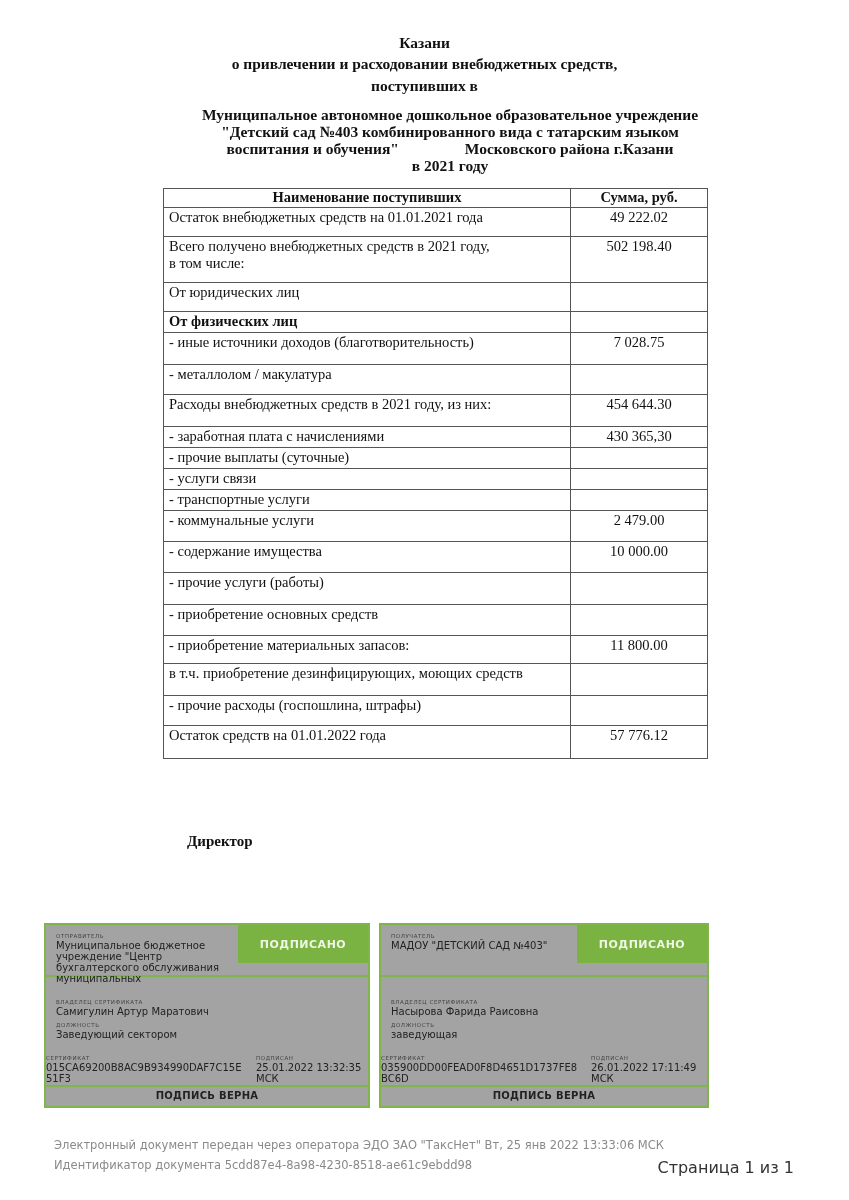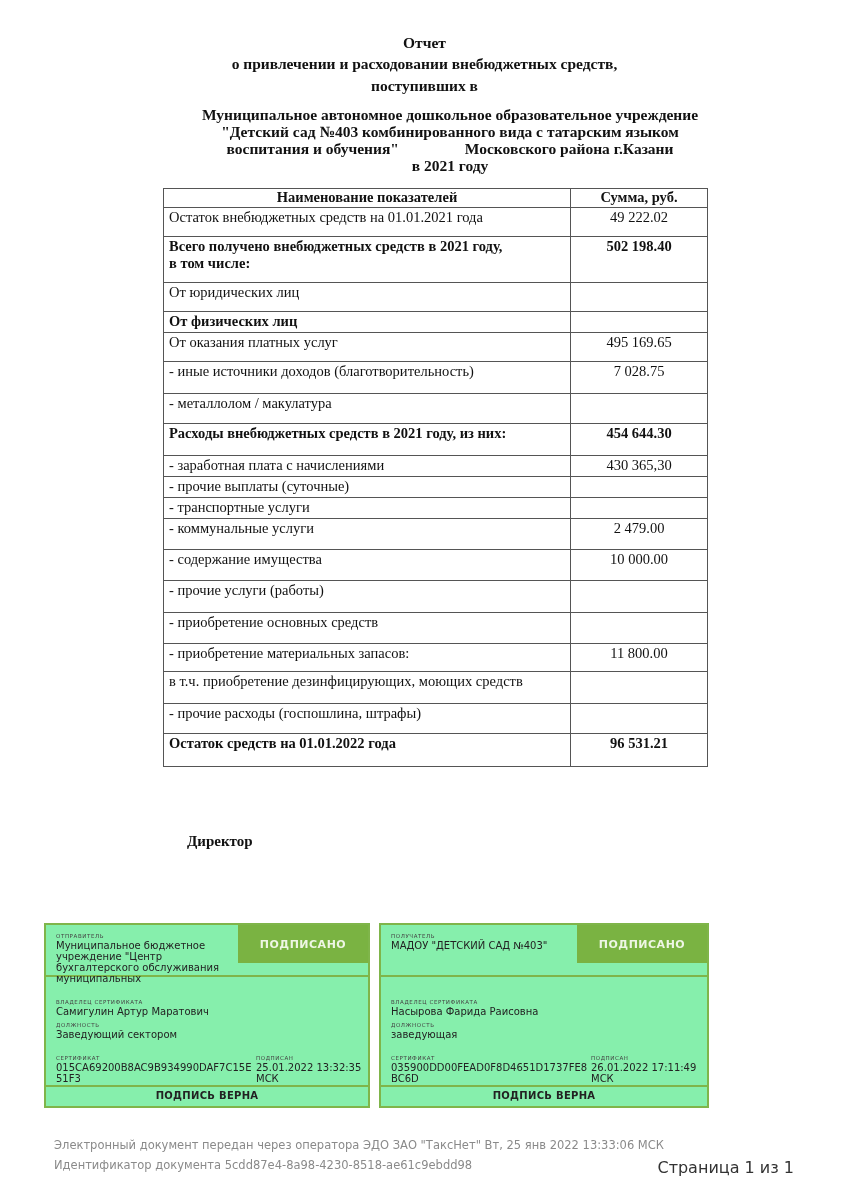--- a/index.html
+++ b/index.html
@@ -12,67 +12,67 @@
   .t3 { top: 77px; }
   .org { position: absolute; left: 180px; width: 540px; top: 106px; text-align: center; font-weight: bold; font-size: 15.5px; line-height: 17px; }
   .org .l3 { white-space: pre; }
 
   table.report { position: absolute; left: 163px; top: 188px; width: 544px; border-collapse: collapse; font-size: 14.5px; table-layout: fixed; }
   table.report td, table.report th { border: 1px solid #555; padding: 0 5px; vertical-align: top; line-height: 17px; }
   table.report th { font-weight: bold; text-align: center; height: 18px; }
   table.report col.c1 { width: 407px; }
   table.report col.c2 { width: 137px; }
   table.report td.amt { text-align: center; padding-top: 1px; }
-  table.report tr.bold td { font-weight: bold; }
+  table.report tr.bold td { font-weight: normal; }
   table.report td.name { padding-top: 1px; }
 
   .director { position: absolute; left: 187px; top: 833px; font-weight: bold; font-size: 15px; }
 
-  .stamp { position: absolute; top: 923px; height: 185px; border: 2px solid #7fb54a; box-sizing: border-box; background: #86efac; color: #2a2a2a; }
+  .stamp { position: absolute; top: 923px; height: 185px; border: 2px solid #7fb54a; box-sizing: border-box; background: #a3a3a3; color: #2a2a2a; }
   .stamp.left { left: 44px; width: 326px; }
   .stamp.right { left: 379px; width: 330px; }
   .stamp .top { position: absolute; left: 0; top: 0; right: 0; height: 50px; border-bottom: 2px solid #7fb54a; }
   .stamp .badge { position: absolute; right: 0; top: 0; width: 130px; height: 38px; background: #7ab342; color: #eef6e4; font-weight: bold; font-size: 11px; letter-spacing: 0.5px; display: flex; align-items: center; justify-content: center; }
   .stamp .lbl { font-size: 5.5px; letter-spacing: 0.6px; color: #444; text-transform: uppercase; line-height: 7px; }
   .stamp .val { font-size: 10px; line-height: 11px; color: #222; }
   .stamp .party { position: absolute; left: 10px; top: 8px; width: 190px; }
   .stamp .owner { position: absolute; left: 10px; top: 74px; }
   .stamp .pos { position: absolute; left: 10px; top: 97px; }
-  .stamp .cert { position: absolute; left: 10px; top: 130px; width: 200px; }
+  .stamp .cert { position: absolute; left: 0; top: 130px; width: 200px; }
   .stamp .cert .val { word-break: break-all; }
   .stamp .signed { position: absolute; left: 210px; top: 130px; }
   .stamp .bottom { position: absolute; left: 0; right: 0; bottom: 0; height: 19px; border-top: 2px solid #7fb54a; text-align: center; font-weight: bold; font-size: 10px; line-height: 18px; color: #222; letter-spacing: 0.3px; }
 
   .footer { position: absolute; left: 54px; color: #8a8a8a; font-size: 11.5px; }
   .footer.f1 { top: 1138px; }
   .footer.f2 { top: 1158px; }
   .pagenum { position: absolute; right: 55px; top: 1158px; color: #333; font-size: 16px; }
 </style>
 </head>
 <body>
 
-<div class="title-block t1 serif">Отчет</div>
+<div class="title-block t1 serif">Казани</div>
 <div class="title-block t2 serif">о привлечении и расходовании внебюджетных средств,</div>
 <div class="title-block t3 serif">поступивших в</div>
 
 <div class="org serif">
   <div>Муниципальное автономное дошкольное образовательное учреждение</div>
   <div>"Детский сад №403 комбинированного вида с татарским языком</div>
   <div class="l3">воспитания и обучения"                 Московского района г.Казани</div>
   <div>в 2021 году</div>
 </div>
 
 <table class="report serif">
   <colgroup>
       <col class="c1">
       <col class="c2">
     </colgroup>
   <thead>
     <tr>
-      <th>Наименование показателей</th>
+      <th>Наименование поступивших</th>
       <th>Сумма, руб.</th>
     </tr>
   </thead>
   <tbody id="report-body">
       <tr style="height: 29px;">
         <td class="name" style="white-space: pre-line;">Остаток внебюджетных средств на 01.01.2021 года</td>
         <td class="amt">49 222.02</td>
       </tr>
       <tr class="bold" style="height: 46px;">
         <td class="name" style="white-space: pre-line;">Всего получено внебюджетных средств в 2021 году,
@@ -80,24 +80,20 @@
         <td class="amt">502 198.40</td>
       </tr>
       <tr style="height: 29px;">
         <td class="name" style="white-space: pre-line;">От юридических лиц</td>
         <td class="amt"></td>
       </tr>
       <tr style="height: 21px; font-weight: bold;">
         <td class="name" style="white-space: pre-line;">От физических лиц</td>
         <td class="amt"></td>
       </tr>
-      <tr style="height: 29px;">
-        <td class="name" style="white-space: pre-line;">От оказания платных услуг</td>
-        <td class="amt">495 169.65</td>
-      </tr>
       <tr style="height: 32px;">
         <td class="name" style="white-space: pre-line;">- иные источники доходов (благотворительность)</td>
         <td class="amt">7 028.75</td>
       </tr>
       <tr style="height: 30px;">
         <td class="name" style="white-space: pre-line;">- металлолом / макулатура</td>
         <td class="amt"></td>
       </tr>
       <tr class="bold" style="height: 32px;">
         <td class="name" style="white-space: pre-line;">Расходы внебюджетных средств в 2021 году, из них:</td>
@@ -105,20 +101,24 @@
       </tr>
       <tr style="height: 21px;">
         <td class="name" style="white-space: pre-line;">- заработная плата с начислениями</td>
         <td class="amt">430 365,30</td>
       </tr>
       <tr style="height: 21px;">
         <td class="name" style="white-space: pre-line;">- прочие выплаты (суточные)</td>
         <td class="amt"></td>
       </tr>
       <tr style="height: 21px;">
+        <td class="name" style="white-space: pre-line;">- услуги связи</td>
+        <td class="amt"></td>
+      </tr>
+      <tr style="height: 21px;">
         <td class="name" style="white-space: pre-line;">- транспортные услуги</td>
         <td class="amt"></td>
       </tr>
       <tr style="height: 31px;">
         <td class="name" style="white-space: pre-line;">- коммунальные услуги</td>
         <td class="amt">2 479.00</td>
       </tr>
       <tr style="height: 31px;">
         <td class="name" style="white-space: pre-line;">- содержание имущества</td>
         <td class="amt">10 000.00</td>
@@ -138,21 +138,21 @@
       <tr style="height: 32px;">
         <td class="name" style="white-space: pre-line;">в т.ч. приобретение дезинфицирующих, моющих средств</td>
         <td class="amt"></td>
       </tr>
       <tr style="height: 30px;">
         <td class="name" style="white-space: pre-line;">- прочие расходы (госпошлина, штрафы)</td>
         <td class="amt"></td>
       </tr>
       <tr class="bold" style="height: 33px;">
         <td class="name" style="white-space: pre-line;">Остаток средств на 01.01.2022 года</td>
-        <td class="amt">96 531.21</td>
+        <td class="amt">57 776.12</td>
       </tr>
     </tbody>
 </table>
 
 <div class="director serif">Директор</div>
 
 <div class="stamp left sans">
   <div class="top">
     <div class="party">
       <div class="lbl">ОТПРАВИТЕЛЬ</div>

